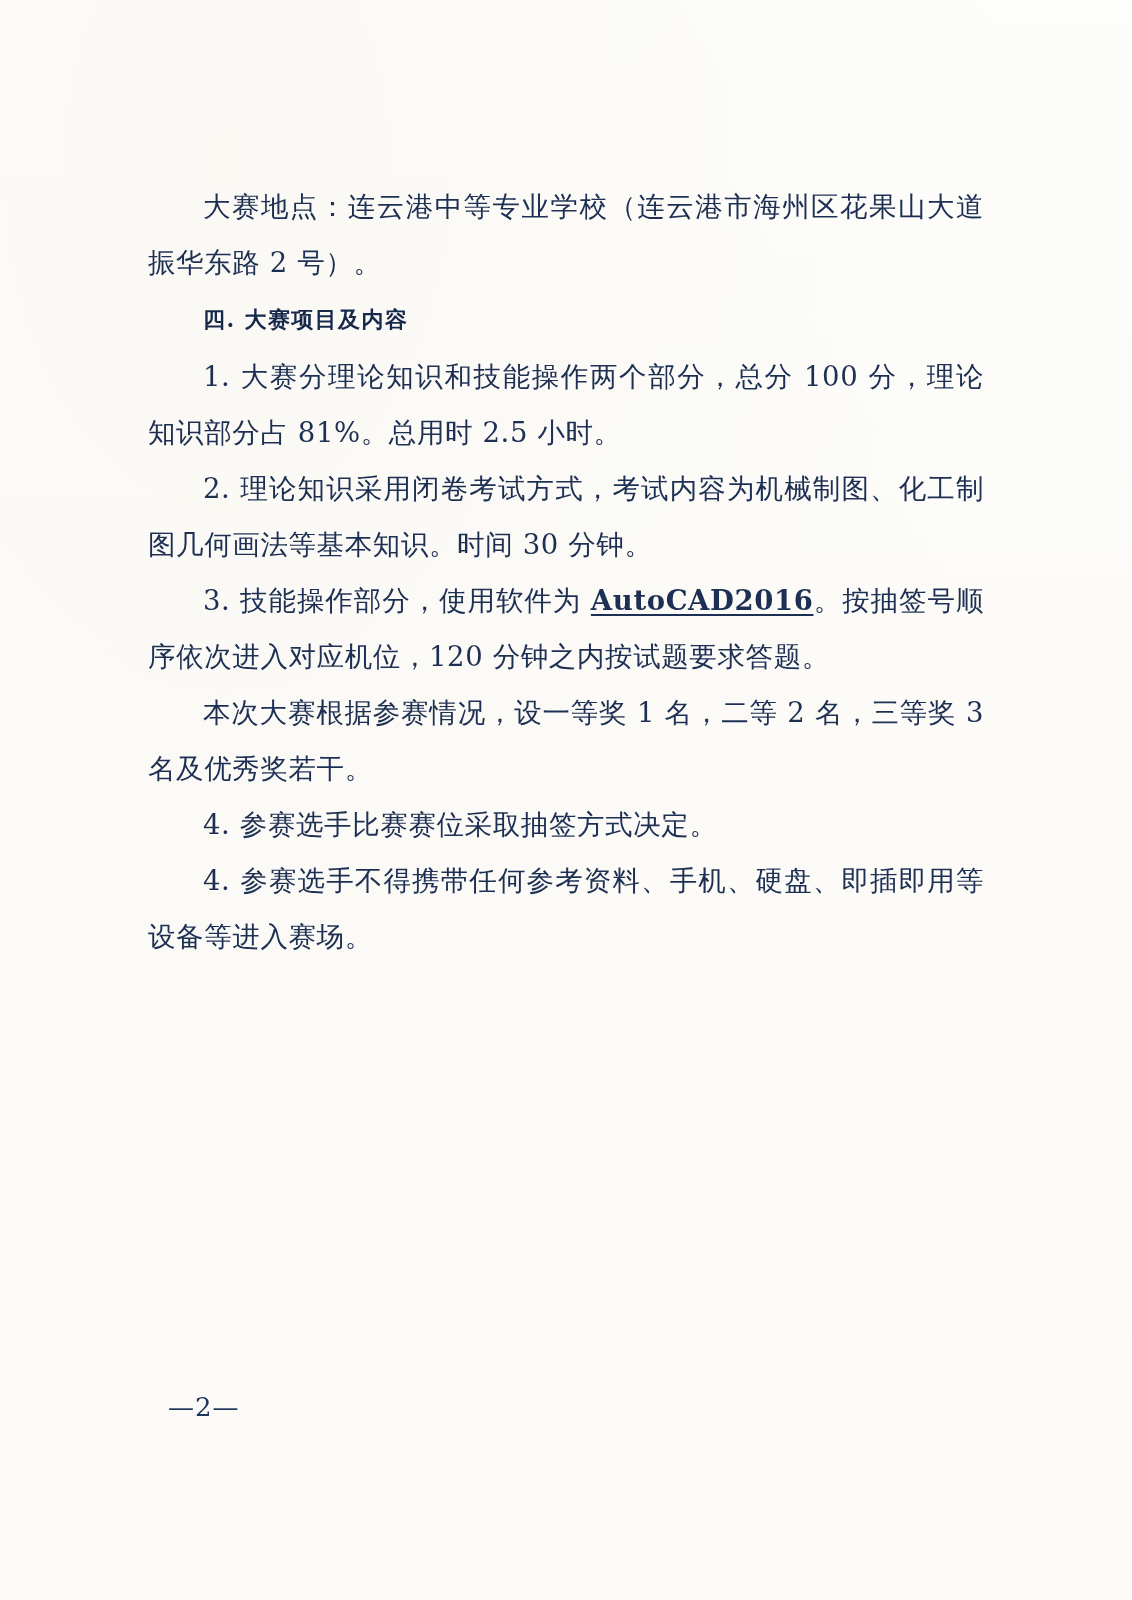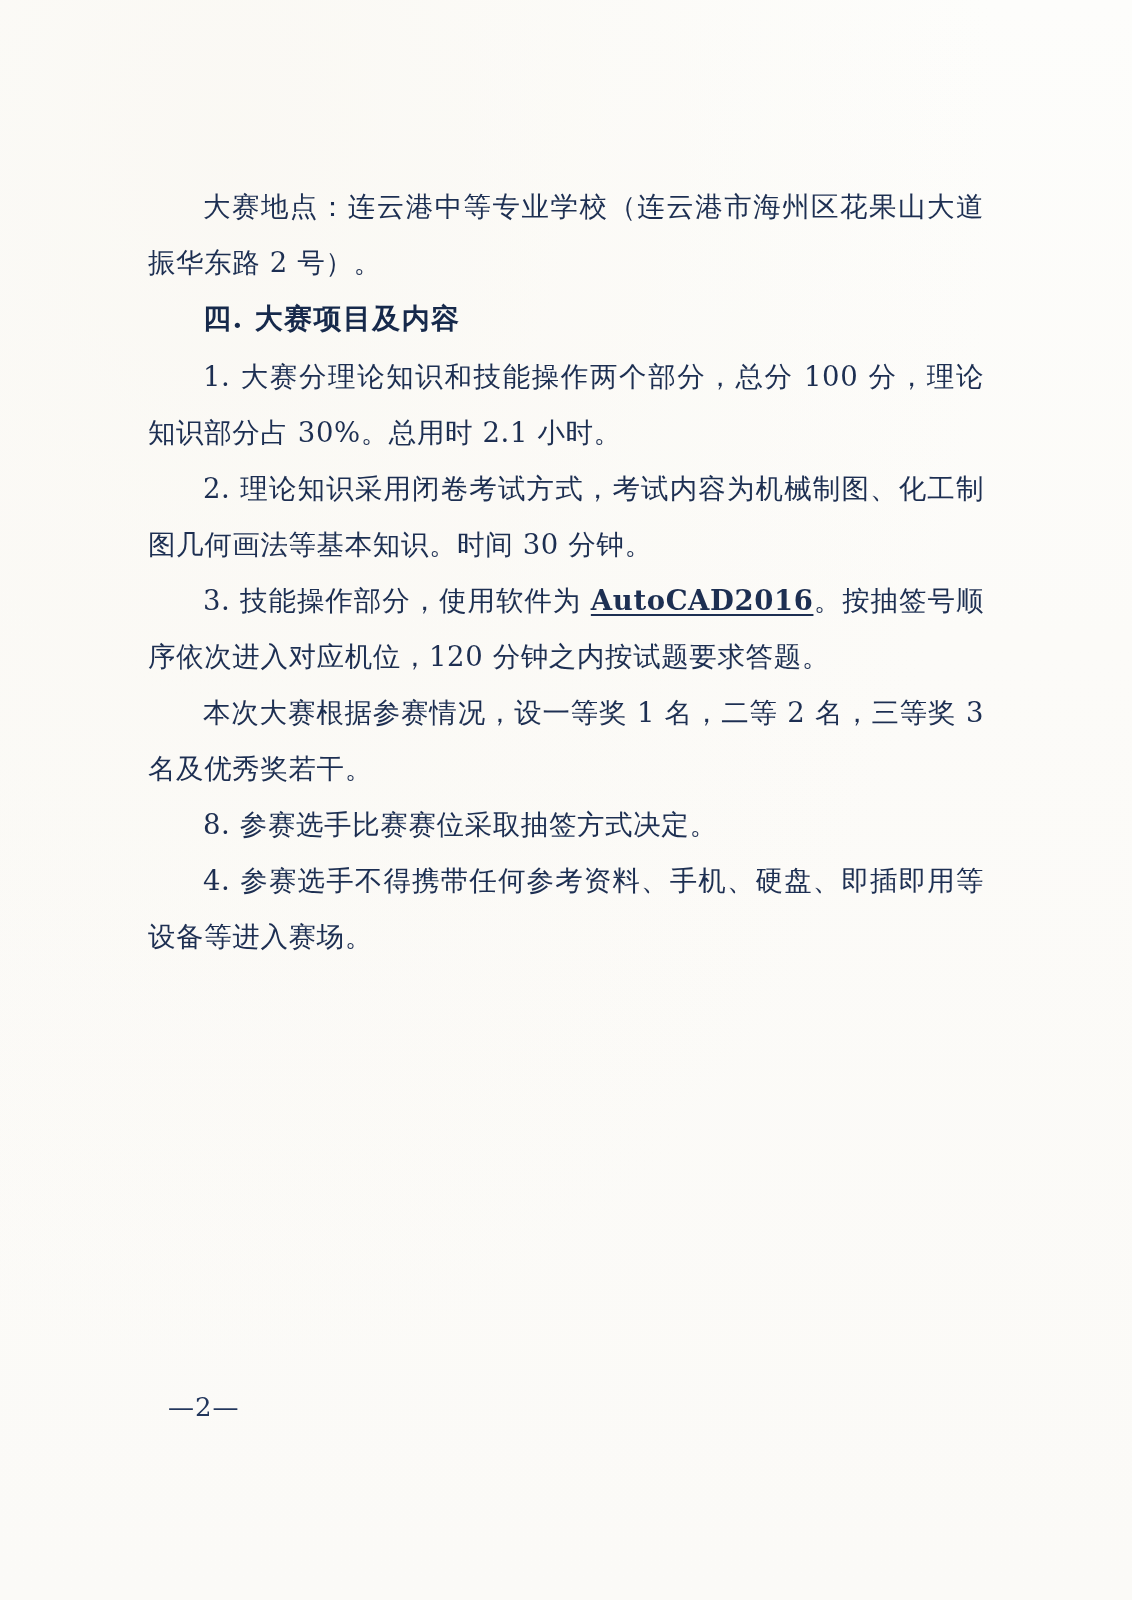--- a/index.html
+++ b/index.html
@@ -43,21 +43,21 @@
     letter-spacing: 0.6px;
     text-align: justify;
     text-justify: inter-ideograph;
     margin: 0 0 0 0;
     font-family: "DejaVu Serif", serif;
   }
   .indent {
     text-indent: 55px;
   }
   .heading {
-    font-size: 28px;
+    font-size: 22px;
     line-height: 58px;
     color: #16294b;
     font-weight: bold;
     text-indent: 55px;
     letter-spacing: 1.4px;
     margin: 0;
   }
   .u {
     text-decoration: underline;
     text-underline-offset: 4px;
@@ -75,32 +75,32 @@
 </head>
 <body>
 
 <div class="page">
   <div class="content">
 
     <p class="para indent">大赛地点：连云港中等专业学校（连云港市海州区花果山大道振华东路 2 号）。</p>
 
     <p class="heading">四. 大赛项目及内容</p>
 
-    <p class="para indent">1. 大赛分理论知识和技能操作两个部分，总分 100 分，理论知识部分占 30%。总用时 2.1 小时。</p>
+    <p class="para indent">1. 大赛分理论知识和技能操作两个部分，总分 100 分，理论知识部分占 81%。总用时 2.5 小时。</p>
 
     <p class="para indent">2. 理论知识采用闭卷考试方式，考试内容为机械制图、化工制图几何画法等基本知识。时间 30 分钟。</p>
 
     <p class="para indent"><span>3. 技能操作部分，使用软件为 </span><span class="u">AutoCAD2016</span><span>。按抽签号顺序依次进入对应机位，120 分钟之内按试题要求答题。</span></p>
 
 
     <p class="para indent">本次大赛根据参赛情况，设一等奖 1 名，二等 2 名，三等奖 3 名及优秀奖若干。</p>
 
 
 
-    <p class="para indent">8. 参赛选手比赛赛位采取抽签方式决定。</p>
+    <p class="para indent">4. 参赛选手比赛赛位采取抽签方式决定。</p>
 
 
     <p class="para indent">4. 参赛选手不得携带任何参考资料、手机、硬盘、即插即用等设备等进入赛场。</p>
 
   </div>
 
   <div class="page-number">—2—</div>
 </div>
 
 </body></html>

